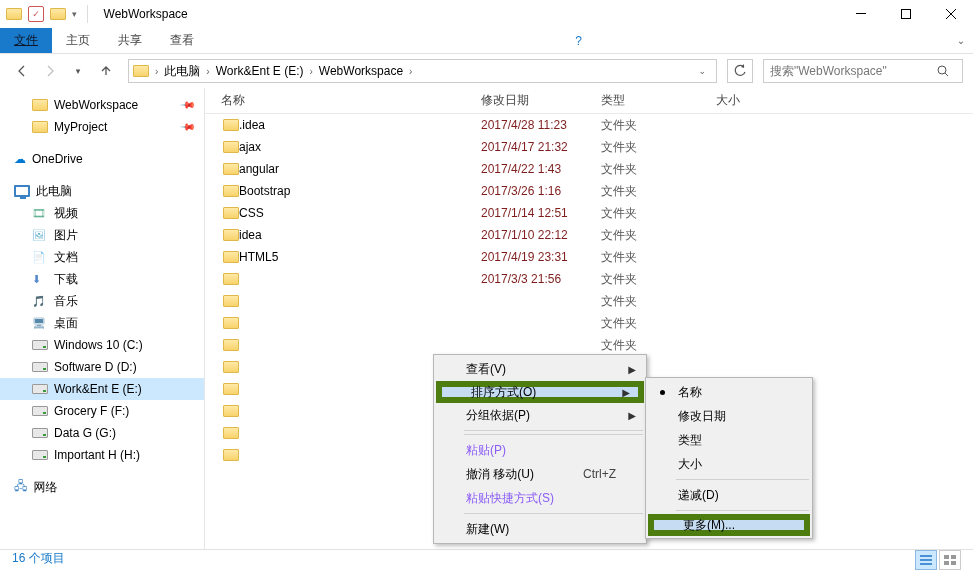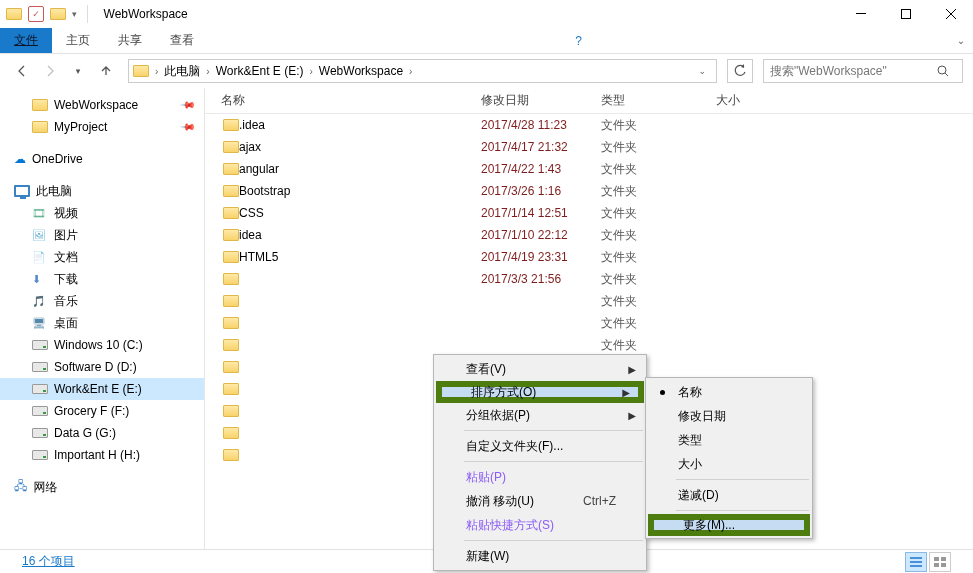--- a/index.html
+++ b/index.html
@@ -66,21 +66,21 @@
 .ctx .mi.disabled { color: #8b5cf6; }
 .ctx .mi .shortcut { margin-left: auto; padding-left: 20px; color: #444; }
 .ctx .mi .sub { position: absolute; right: 8px; font-size: 10px; color: #333; }
 .ctx .sep { height: 1px; background: #d0d0d0; margin: 3px 1px 3px 28px; }
 .ctx .bullet { position: absolute; left: 12px; width: 5px; height: 5px; background: #000; border-radius: 50%; }
 
 .ctx1 { left: 228px; top: 266px; width: 214px; }
 .ctx2 { left: 440px; top: 289px; width: 168px; }
 
 
-.statusbar { position: absolute; bottom: 0; left: 0; right: 0; height: 24px; border-top: 1px solid #e1e1e1; display: flex; align-items: center; padding: 0 22px; color: #1979ca; text-decoration: underline; }
+.statusbar { position: absolute; bottom: 0; left: 0; right: 0; height: 24px; border-top: 1px solid #e1e1e1; display: flex; align-items: flex-start; padding: 0 12px; color: #1979ca; }
 .statusbar .views { margin-left: auto; display: flex; gap: 2px; }
 .statusbar .vbtn { width: 22px; height: 20px; border: 1px solid #ccc; display:flex;align-items:center;justify-content:center; color:#555;}
 .statusbar .vbtn.active { background: #cce8ff; border-color:#8cb9e4;}
 
 svg { display: block; }
 </style>
 </head>
 <body>
 
 <div class="titlebar">
@@ -396,23 +396,20 @@
         </div>
       <div class="mi hover">
           <span>排序方式(O)</span>
           <span class="sub">▶</span>
         </div>
       <div class="mi">
           <span>分组依据(P)</span>
           <span class="sub">▶</span>
         </div>
       <div class="sep"></div>
-      <div class="mi">
-          <span>自定义文件夹(F)...</span>
-        </div>
       <div class="sep"></div>
       <div class="mi disabled">
           <span>粘贴(P)</span>
         </div>
       <div class="mi">
           <span>撤消 移动(U)</span>
           <span class="shortcut">Ctrl+Z</span>
         </div>
       <div class="mi disabled">
           <span>粘贴快捷方式(S)</span>

